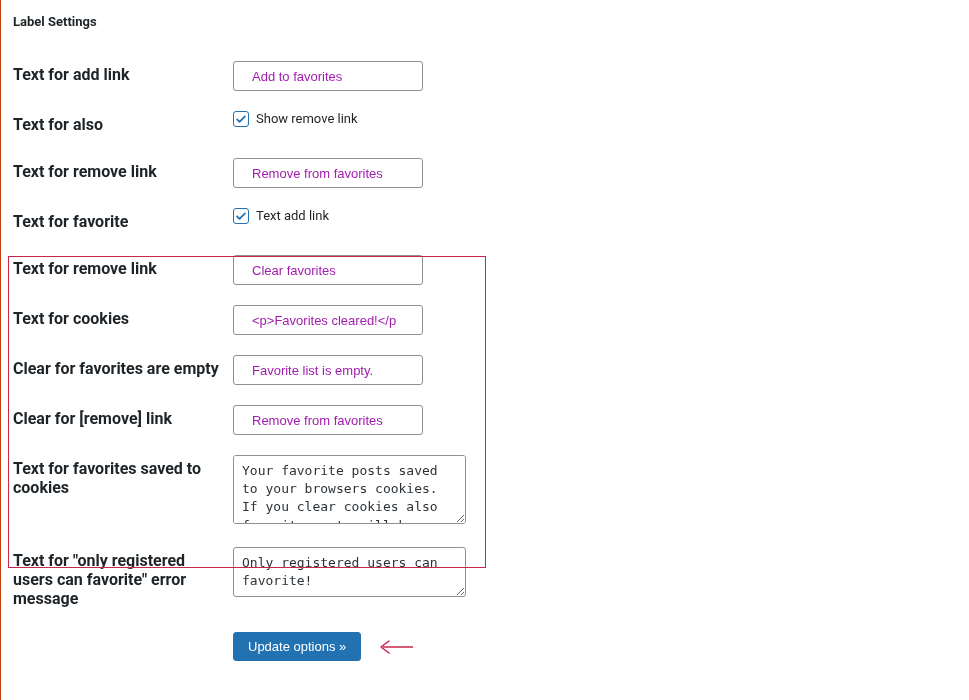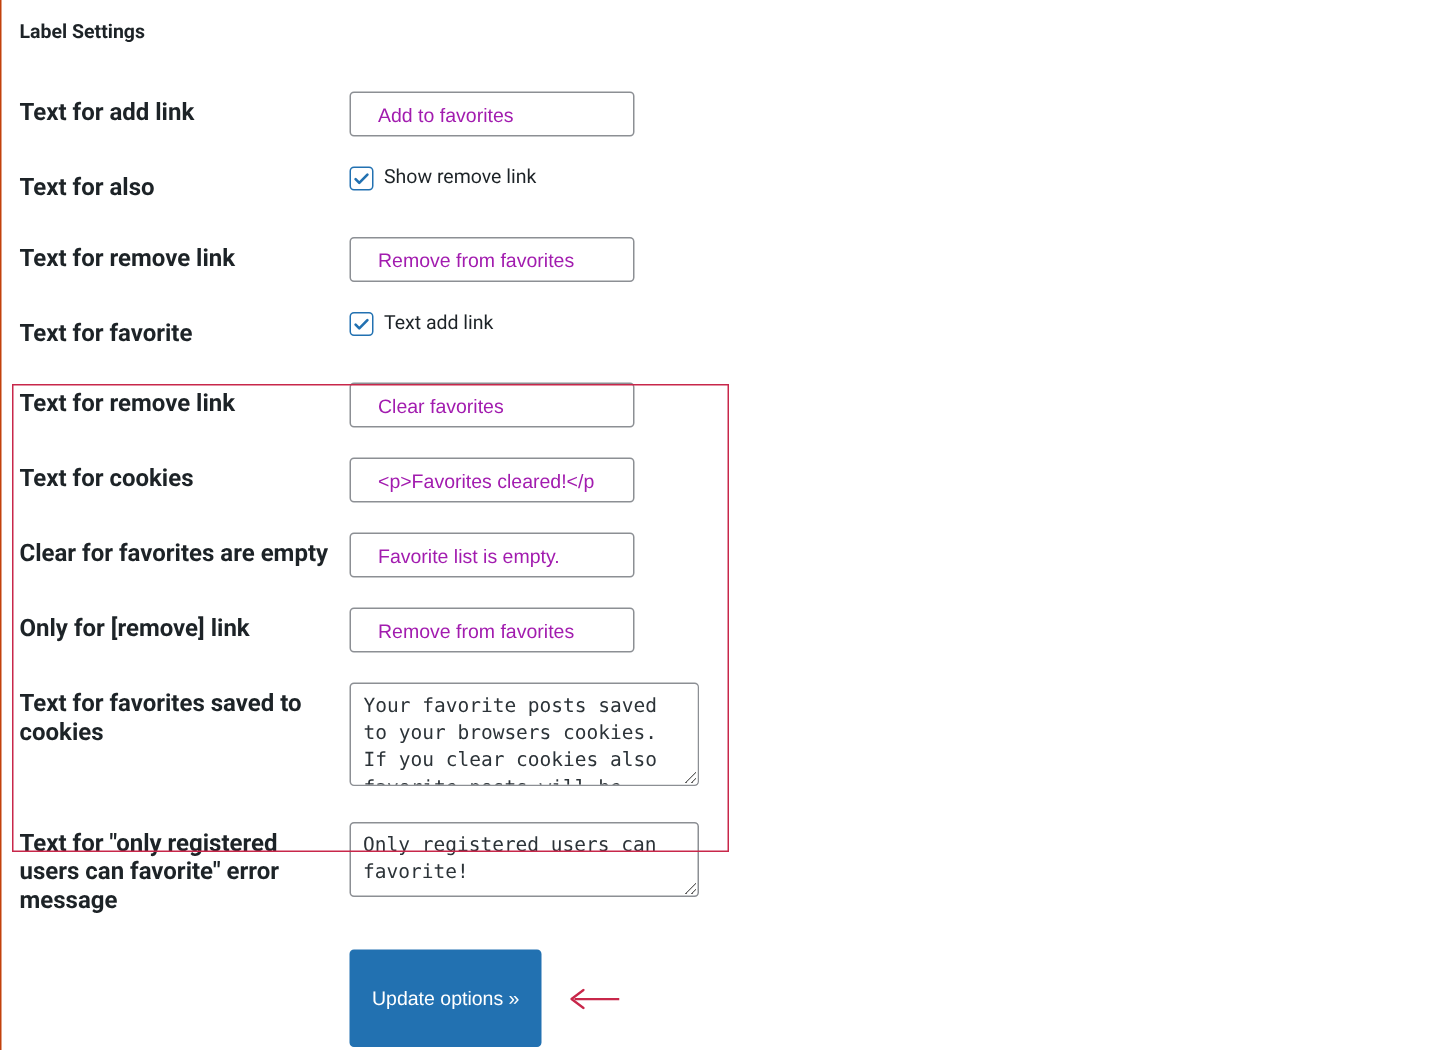--- a/index.html
+++ b/index.html
@@ -94,21 +94,21 @@
     pointer-events: none;
   }
   .submit-row td {
     padding-top: 28px;
   }
   .btn-primary {
     background: #2271b1;
     color: #fff;
     border: 1px solid #2271b1;
     border-radius: 3px;
-    padding: 24px 14px;
+    padding: 6px 14px;
     font-size: 13px;
     cursor: pointer;
   }
   .arrow {
     display: inline-block;
     vertical-align: middle;
     margin-left: 14px;
   }
   .arrow svg { display: block; }
 </style>
@@ -161,21 +161,21 @@
     </tr>
     <tr>
       <th>Text for cookies</th>
       <td><input type="text" value="&lt;p&gt;Favorites cleared!&lt;/p" style=""></td>
     </tr>
     <tr>
       <th>Clear for favorites are empty</th>
       <td><input type="text" value="Favorite list is empty." style=""></td>
     </tr>
     <tr>
-      <th>Only for [remove] link</th>
+      <th>Clear for [remove] link</th>
       <td><input type="text" value="Remove from favorites" style=""></td>
     </tr>
     <tr>
       <th>Text for favorites saved to cookies</th>
       <td><textarea rows="3" style="">Your favorite posts saved to your browsers cookies. If you clear cookies also favorite posts will be deleted.</textarea></td>
     </tr>
     <tr>
       <th>Text for "only registered users can favorite" error message</th>
       <td><textarea rows="2" style="">Only registered users can favorite!</textarea></td>
     </tr>

